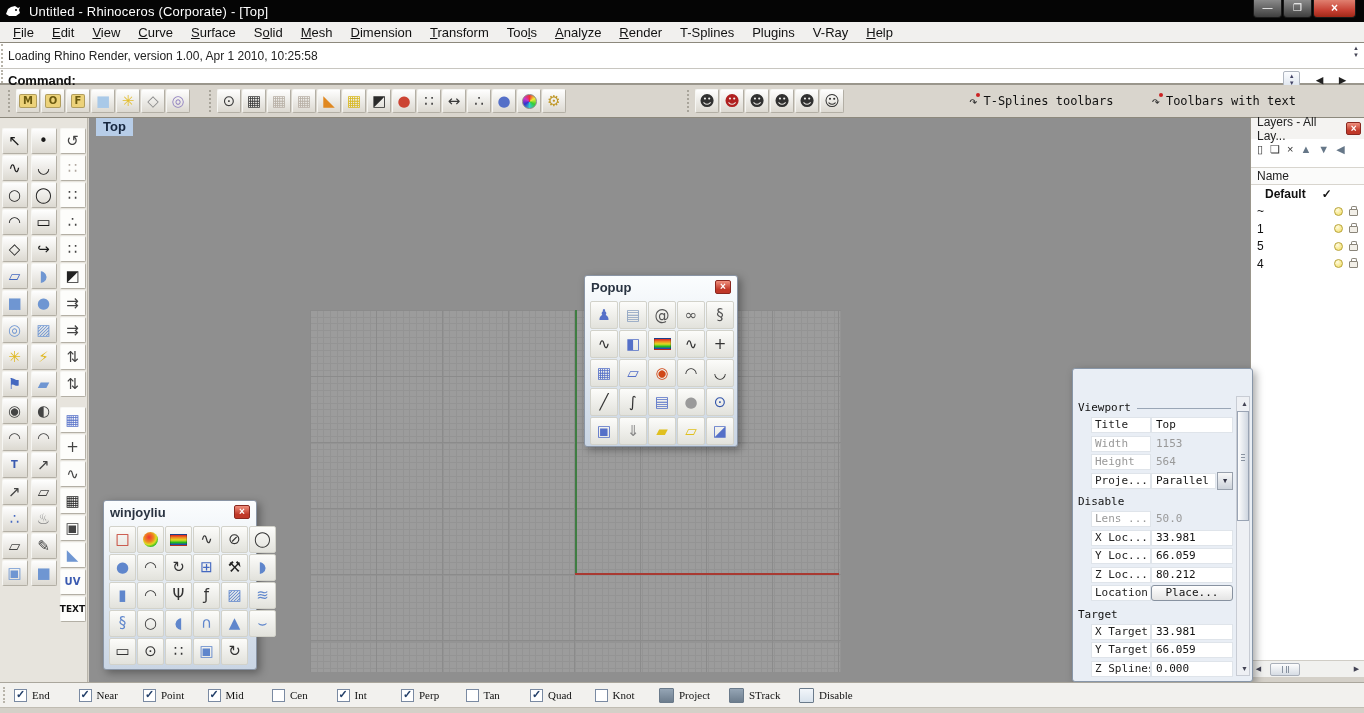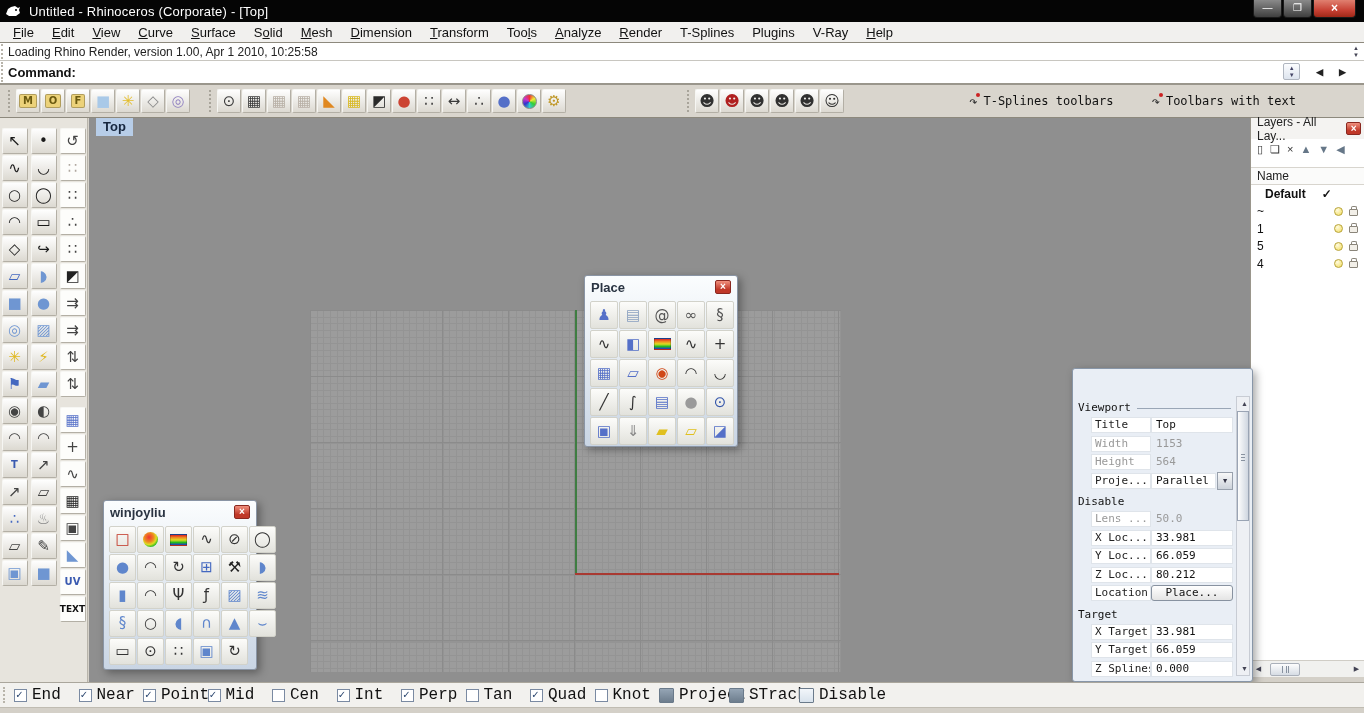--- a/index.html
+++ b/index.html
@@ -19,21 +19,21 @@
   .wb.close{width:43px;background:linear-gradient(#e08070,var(--accent_close) 60%,#a02818);font-size:12px;font-weight:bold;}
 
   
   .menubar{position:absolute;top:22px;left:0;right:0;height:21px;background:#f1f0ee;
            border-bottom:1px solid #8d897d;display:flex;align-items:center;padding-left:4px;font-size:13px;}
   .mitem{padding:2px 9px;}
   .mitem u{text-decoration:underline;}
 
   
   .cmdwrap{position:absolute;top:43px;left:0;right:0;height:42px;background:#fff;border-bottom:2px solid #9a968c;}
-  .cmdhist{position:relative;height:18px;border-bottom:1px solid #c8c6c0;display:flex;align-items:center;
+  .cmdhist{position:relative;height:26px;border-bottom:1px solid #c8c6c0;display:flex;align-items:center;
            padding-left:8px;font-size:12px;color:#222;}
   .cmdline{position:relative;height:22px;display:flex;align-items:center;padding-left:8px;
            font-size:13px;font-weight:bold;}
   .cgrip{position:absolute;left:1px;top:1px;bottom:1px;width:4px;border-left:2px dotted #b8b4aa;}
   .minisb{position:absolute;right:2px;top:0;width:12px;height:17px;display:flex;flex-direction:column;
           align-items:center;justify-content:center;color:#445;font-size:6px;line-height:7px;}
   .cmdctrl{position:absolute;right:18px;top:2px;display:flex;align-items:center;gap:16px;}
   .spin{width:17px;height:17px;border:1px solid #b0b6c0;background:linear-gradient(#fcfdff,#dde4ee);
         display:flex;flex-direction:column;align-items:center;justify-content:center;color:#446;
         font-size:6px;line-height:7px;border-radius:2px;}
@@ -160,21 +160,21 @@
   .vsb .sba.up{top:0;}
   .vsb .sba.dn{bottom:0;}
   .vsb .sbthumb{position:absolute;left:0;right:0;top:14px;height:110px;border:1px solid #9aa4b4;
        background:linear-gradient(90deg,#fdfdfd,#cfd6e0);}
   .vsb .sbthumb i{display:block;margin:42px 3px 0;border-top:1px solid #8892a0;
        box-shadow:0 3px 0 #8892a0,0 6px 0 #8892a0;height:0;}
 
   
   .statusbar{position:absolute;left:0;top:682px;right:0;height:25px;background:var(--statusbar_bg);
              border-top:1px solid #aaa69c;display:flex;align-items:center;padding-left:14px;
-             font-family:Liberation Mono, monospace;font-size:16px;}
+             font-family:Liberation Serif, serif;font-size:11px;}
   .statusbar::before{content:'';position:absolute;left:3px;top:4px;bottom:4px;border-left:2px dotted #b8b4aa;}
   .osnap{display:flex;align-items:center;width:64.5px;gap:5px;}
   .cb{width:13px;height:13px;background:#fff;border:1px solid #7a8aa2;position:relative;flex:none;}
   .cb.on::after{content:'✓';position:absolute;left:1px;top:-2px;font-size:11px;color:#24406a;font-weight:bold;}
   .toggle{display:flex;align-items:center;width:70px;gap:5px;}
   .tbox{width:15px;height:15px;border:1px solid #6a7a8a;flex:none;border-radius:1px;}
   .tbox.on{background:linear-gradient(#95a5b5,#6d7d8d);}
   .tbox.off{background:linear-gradient(#f2f6fa,#d8e2ec);}
   .bottomstrip{position:absolute;left:0;top:707px;right:0;height:6px;background:#d4d0c8;border-top:1px solid #c0bcb2;}
 </style>
@@ -561,21 +561,21 @@
     <div class="hsb">
       <span class="sba">◀</span>
       <span class="sbthumb">
           <i></i>
         </span>
       <span class="sba r">▶</span>
     </div>
 
     <div class="float popup">
       <div class="fhead">
-        <span>Place</span>
+        <span>Popup</span>
         <span class="closebox"></span>
       </div>
       <div class="ficons p5">
           <div class="icell">
             <span class="g" style="color: rgb(85, 112, 200);">♟</span>
           </div>
           <div class="icell">
             <span class="g" style="color: rgb(138, 160, 192);">▤</span>
           </div>
           <div class="icell">

